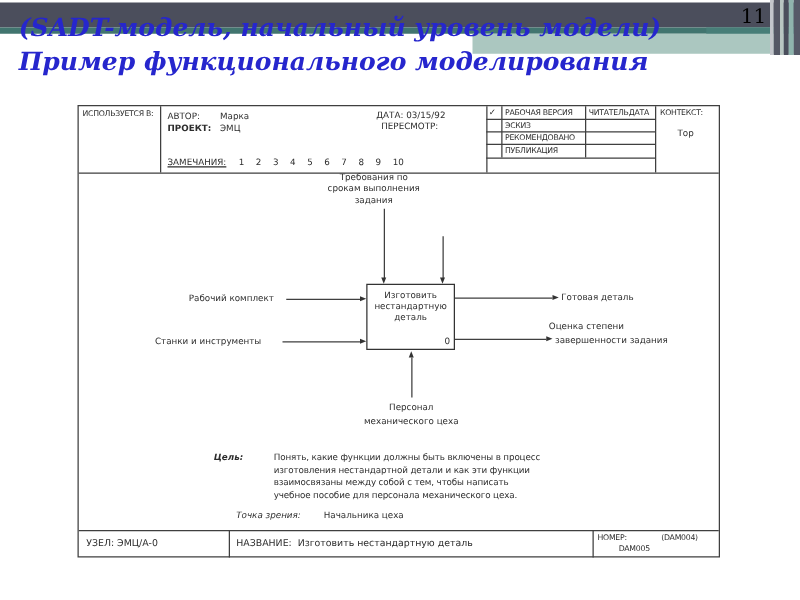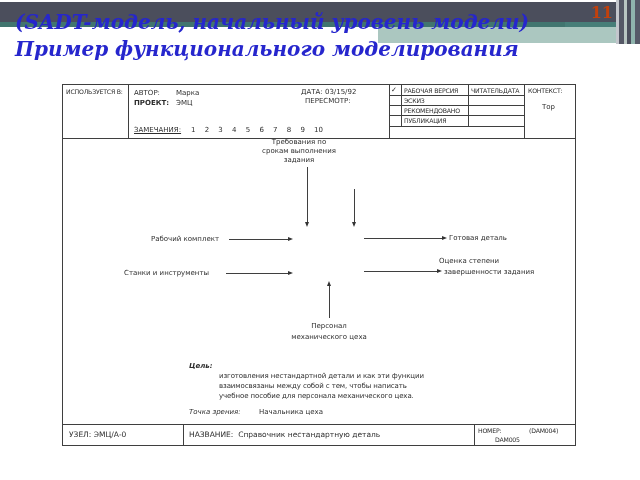--- a/index.html
+++ b/index.html
@@ -13,22 +13,22 @@
   .band-teal-right{position:absolute;left:565px;top:22px;width:75px;height:11px;background:#477e78;}
   .band-seafoam{position:absolute;left:378px;top:27px;width:262px;height:16px;background:#abc7c0;}
   .stripe{position:absolute;top:0;height:44px;}
   .s1{left:616px;width:3px;background:#c3c6cc;}
   .s2{left:619px;width:5px;background:#555866;}
   .s3{left:624px;width:3px;background:#b9c6c2;}
   .s4{left:627px;width:4px;background:#4b4e5c;}
   .s5{left:631px;width:4px;background:#8fb4ad;}
   .s6{left:635px;width:5px;background:#565a68;}
   .page-number{
-    position:absolute; right:27px; top:3px; color:#c2410c;
-    font-family:"DejaVu Serif", serif; font-size:16px;font-weight:bold;
+    position:absolute; right:27px; top:3px; color:#000000;
+    font-family:"DejaVu Serif", serif; font-size:16px;
   }
   .slide-title{
     position:absolute; left:15px; top:9px; width:600px;
     font-family:"DejaVu Serif", serif; font-weight:bold; font-style:italic;
     font-size:20px; line-height:27px; color:#2626cd; letter-spacing:0px;
   }
   
   .form{
     position:absolute; left:62px; top:84px; width:514px; height:362px;
     border:1px solid #3f3f3f; box-sizing:border-box;
@@ -113,20 +113,26 @@
       <div>Требования по</div>
       <div>срокам выполнения</div>
       <div>задания</div>
     </div>
     <div class="vline" style="left:244px;top:82px;width:1px;height:56px;"></div>
     <div class="ah-down" style="left:242px;top:137px;"></div>
 
     <div class="vline" style="left:291px;top:104px;width:1px;height:34px;"></div>
     <div class="ah-down" style="left:289px;top:137px;"></div>
 
+    <div class="act-box">
+      <div>Изготовить</div>
+      <div>нестандартную</div>
+      <div>деталь</div>
+      <div class="box-num">0</div>
+    </div>
 
     <div class="txt" style="left:88px;top:150px;">Рабочий комплект</div>
     <div class="hline" style="left:166px;top:154px;width:60px;height:1px;"></div>
     <div class="ah-right" style="left:225px;top:152px;"></div>
 
     <div class="txt" style="left:61px;top:184px;">Станки и инструменты</div>
     <div class="hline" style="left:163px;top:188px;width:63px;height:1px;"></div>
     <div class="ah-right" style="left:225px;top:186px;"></div>
 
     <div class="hline" style="left:301px;top:153px;width:78px;height:1px;"></div>
@@ -138,30 +144,31 @@
     <div class="txt" style="left:376px;top:172px;">Оценка степени</div>
     <div class="txt" style="left:381px;top:183px;">завершенности задания</div>
 
     <div class="vline" style="left:266px;top:201px;width:1px;height:32px;"></div>
     <div class="ah-up" style="left:264px;top:196px;"></div>
     <div class="txt center" style="left:216px;top:236px;width:100px;line-height:11px;">
       <div>Персонал</div>
       <div>механического цеха</div>
     </div>
 
-    <div class="txt it bd" style="left:126px;top:277px;">Цель:</div>
+    <div class="txt it bd" style="left:108px;top:277px;">Цель:</div>
+    <div class="goal-line" style="top:277px;">Понять, какие функции должны быть включены в процесс</div>
     <div class="goal-line" style="top:287px;">изготовления нестандартной детали и как эти функции</div>
     <div class="goal-line" style="top:297px;">взаимосвязаны между собой с тем, чтобы написать</div>
     <div class="goal-line" style="top:307px;">учебное пособие для персонала механического цеха.</div>
     <div class="txt it" style="left:126px;top:323px;">Точка зрения:</div>
     <div class="txt" style="left:196px;top:323px;">Начальника цеха</div>
 
     <div class="hline" style="left:0;top:339px;width:512px;height:1px;"></div>
     <div class="vline" style="left:120px;top:339px;width:1px;height:22px;"></div>
     <div class="vline" style="left:411px;top:339px;width:1px;height:22px;"></div>
     <div class="txt" style="left:6px;top:345px;font-size:7.5px;"><span>УЗЕЛ:</span> <span>ЭМЦ/А-0</span></div>
-    <div class="txt" style="left:126px;top:345px;font-size:7.5px;"><span>НАЗВАНИЕ:</span>&nbsp; <span>Справочник нестандартную деталь</span></div>
+    <div class="txt" style="left:126px;top:345px;font-size:7.5px;"><span>НАЗВАНИЕ:</span>&nbsp; <span>Изготовить нестандартную деталь</span></div>
     <div class="txt lbl" style="left:415px;top:342px;">НОМЕР:</div>
     <div class="txt lbl" style="left:466px;top:342px;">(DAM004)</div>
     <div class="txt lbl" style="left:432px;top:351px;">DAM005</div>
   </div>
 
 </div>
 
 </body></html>

